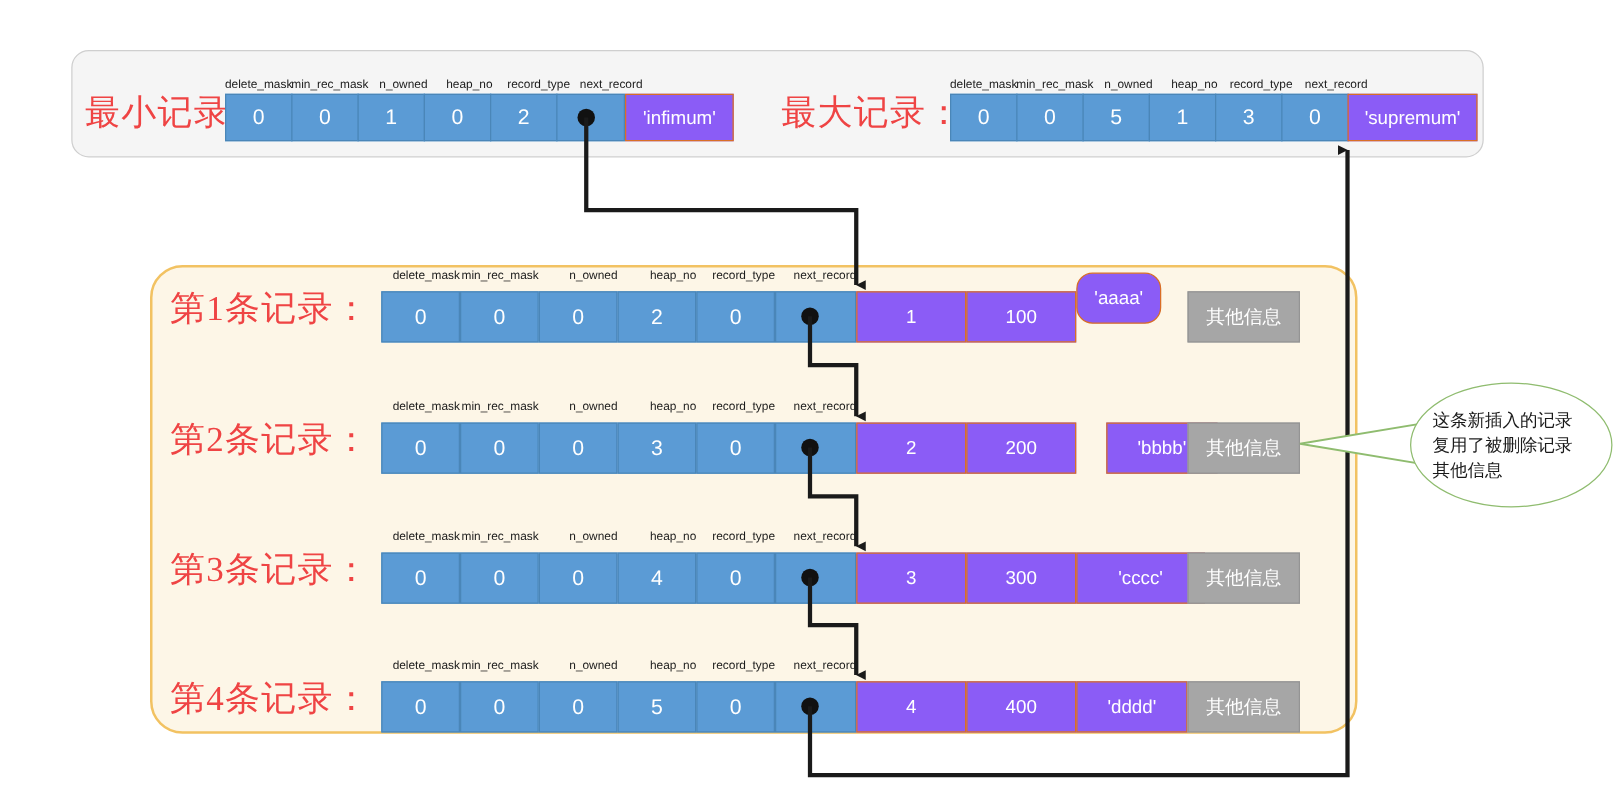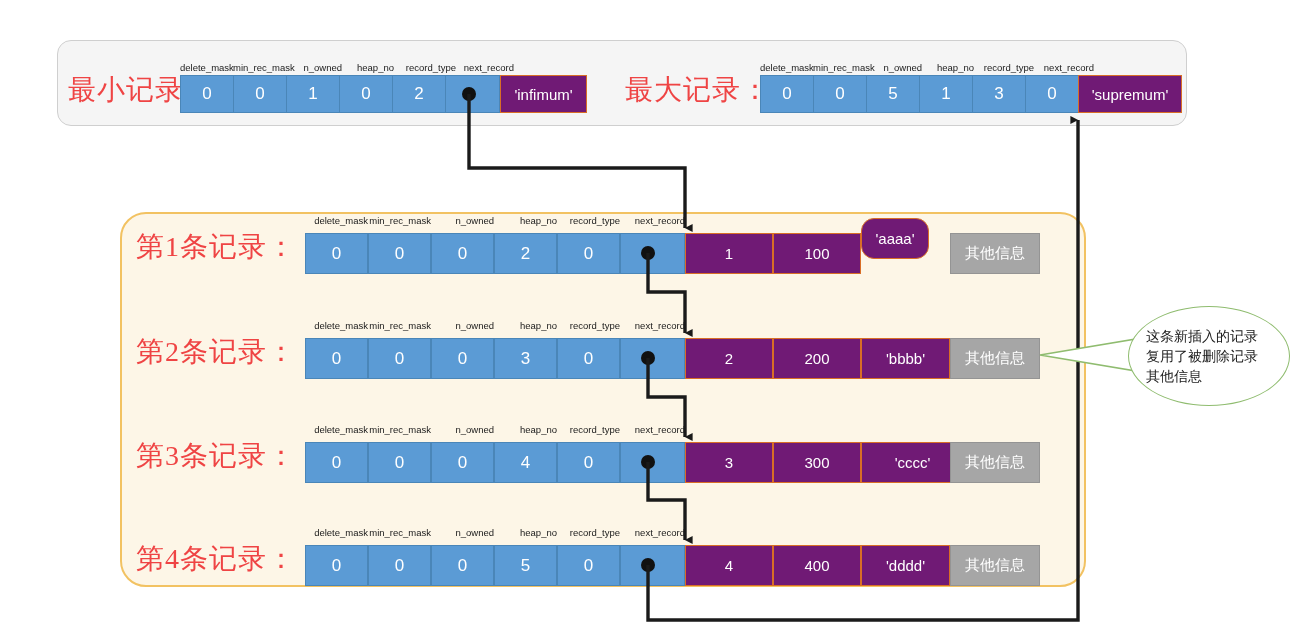--- a/index.html
+++ b/index.html
@@ -14,21 +14,21 @@
   .cn-label{position:absolute;color:#ef4444;font-size:28px;letter-spacing:1px;
             white-space:nowrap;font-family:Liberation Serif, serif;}
 
   
   .hdr{position:absolute;font-size:9.5px;color:#1a1a1a;text-align:right;
        white-space:nowrap;font-family:"Liberation Sans","DejaVu Sans",sans-serif;}
 
   .cell{position:absolute;box-sizing:border-box;display:flex;align-items:center;
         justify-content:center;color:#ffffff;font-size:17px;}
   .blue{background:#5b9bd5;border:1px solid #4a86b8;}
-  .orange{background:#701a75;border:1px solid #d96e26;}
+  .orange{background:#8b5cf6;border:1px solid #d96e26;}
   .gray{background:#a6a6a6;border:1px solid #949494;color:#ffffff;font-size:15px;}
   .small-val{font-size:15px;}
   .cn-cell{font-size:15px;}
 
   
   .rec-container{position:absolute;left:120px;top:212px;width:962px;height:371px;
                  background:#fdf6e7;border:2px solid #f2c262;border-radius:26px;}
 
   
   .arrow-layer{position:absolute;left:0;top:0;width:1298px;height:636px;
@@ -112,21 +112,21 @@
   <div class="hdr" style="left:620px;top:320px;width:65px;">next_record</div>
 
   <div class="cell blue" style="left:305px;top:338px;width:63px;height:41px;">0</div>
   <div class="cell blue" style="left:368px;top:338px;width:63px;height:41px;">0</div>
   <div class="cell blue" style="left:431px;top:338px;width:63px;height:41px;">0</div>
   <div class="cell blue" style="left:494px;top:338px;width:63px;height:41px;">3</div>
   <div class="cell blue" style="left:557px;top:338px;width:63px;height:41px;">0</div>
   <div class="cell blue" style="left:620px;top:338px;width:65px;height:41px;"></div>
   <div class="cell orange small-val" style="left:685px;top:338px;width:88px;height:41px;">2</div>
   <div class="cell orange small-val" style="left:773px;top:338px;width:88px;height:41px;">200</div>
-  <div class="cell orange small-val" style="left:861px;top:338px;width:89px;height:41px;">'bbbb'</div>
+  <div class="cell orange small-val" style="left:885px;top:338px;width:89px;height:41px;">'bbbb'</div>
   <div class="cell gray cn-cell" style="left:950px;top:338px;width:90px;height:41px;">其他信息</div>
 
   <div class="cn-label" style="left:136px;top:437px;text-align:right;">第3条记录：</div>
   <div class="hdr" style="left:305px;top:424px;width:63px;">delete_mask</div>
   <div class="hdr" style="left:368px;top:424px;width:63px;">min_rec_mask</div>
   <div class="hdr" style="left:431px;top:424px;width:63px;">n_owned</div>
   <div class="hdr" style="left:494px;top:424px;width:63px;">heap_no</div>
   <div class="hdr" style="left:557px;top:424px;width:63px;">record_type</div>
   <div class="hdr" style="left:620px;top:424px;width:65px;">next_record</div>
 

